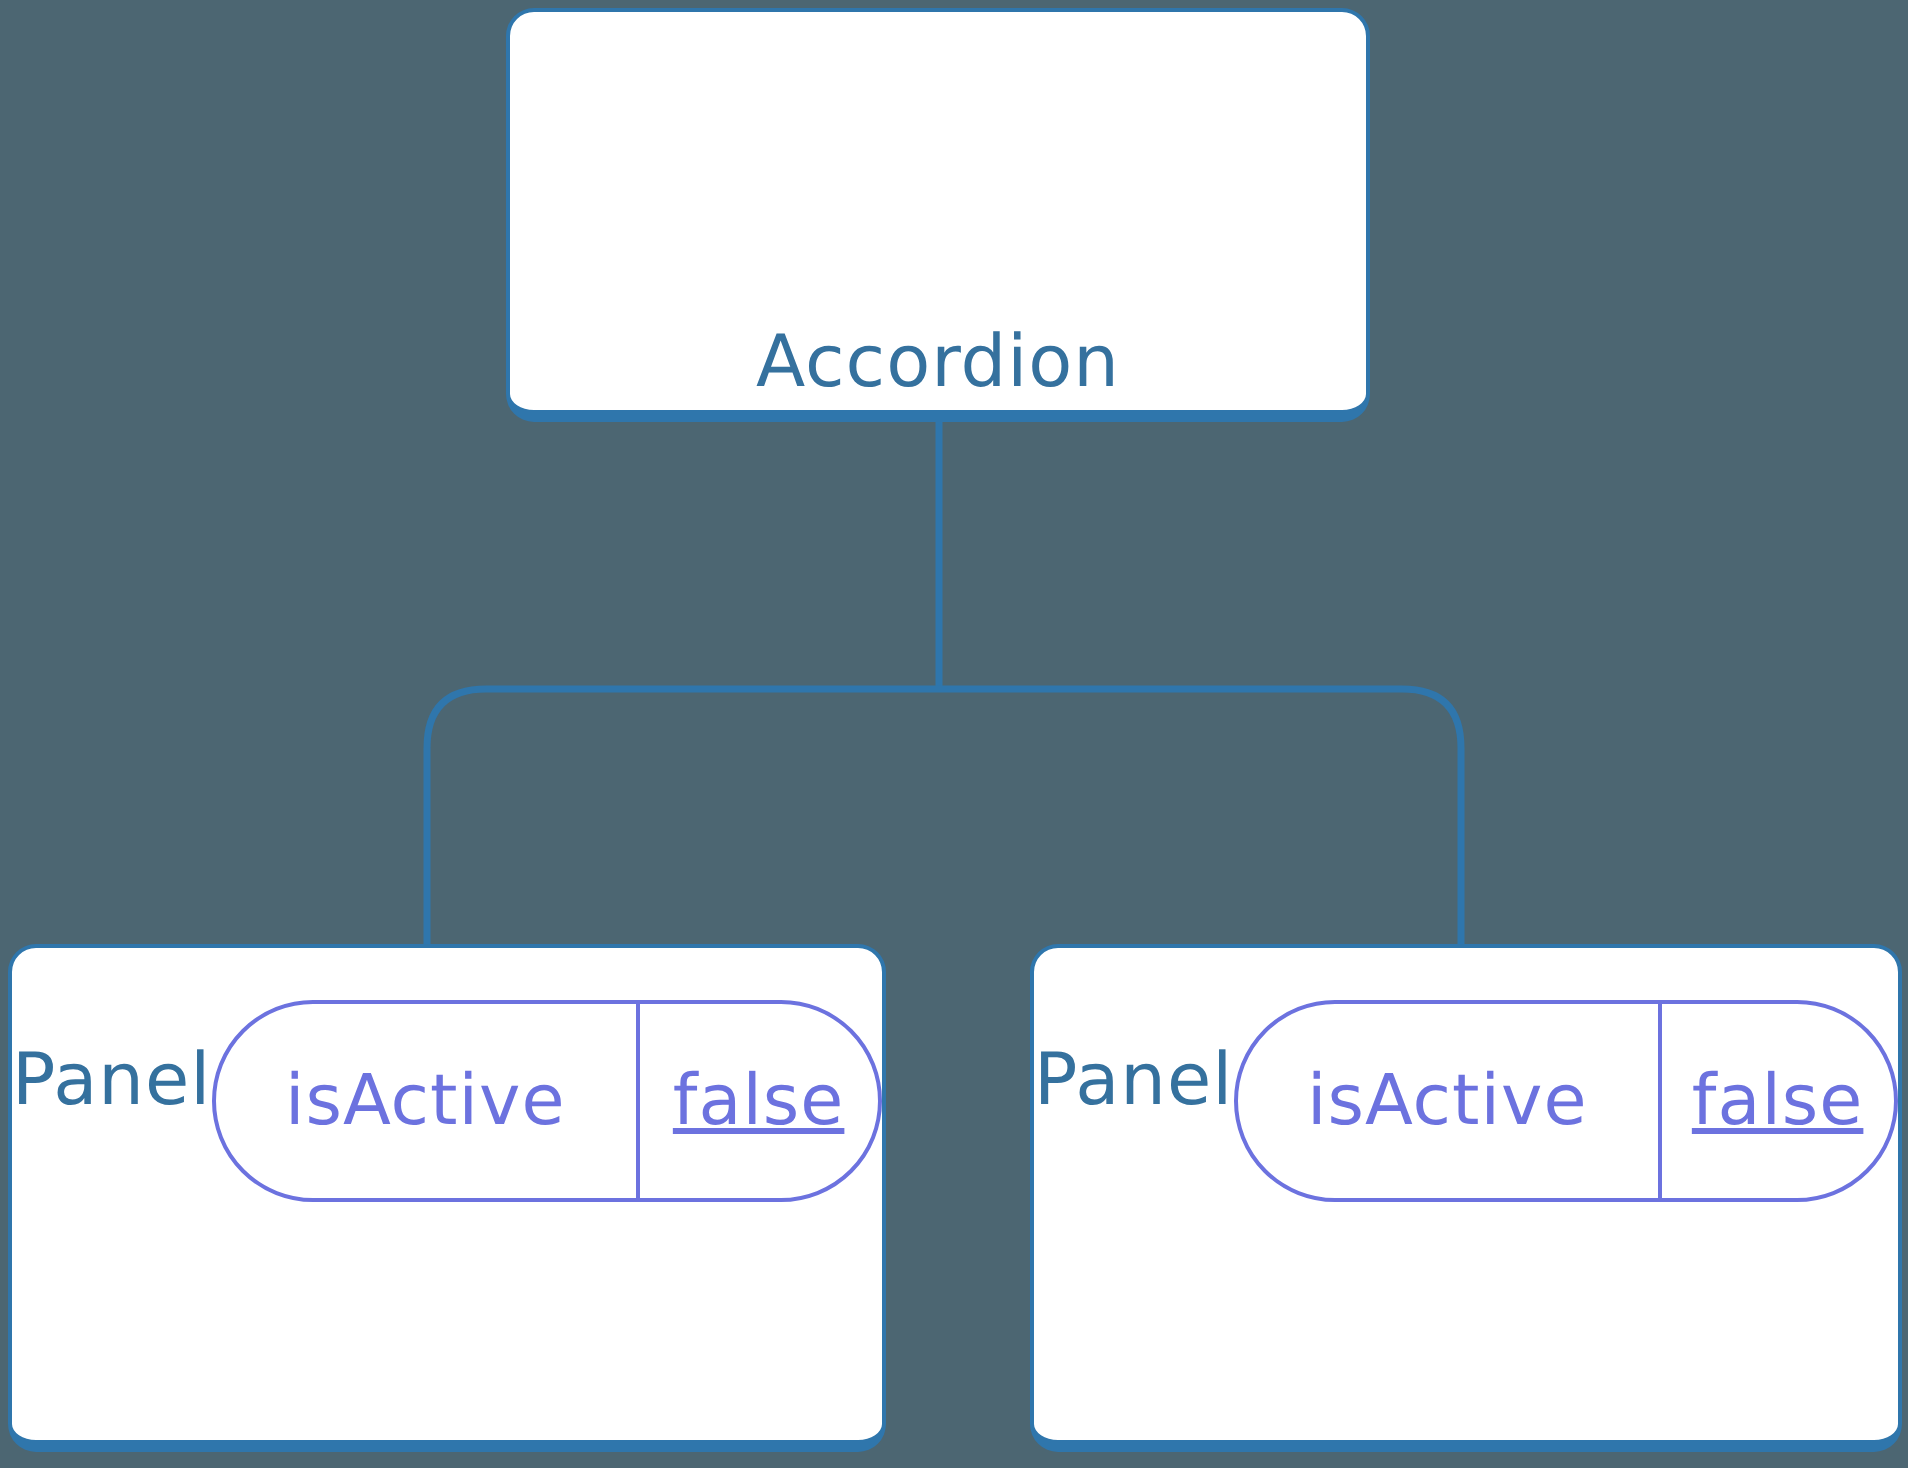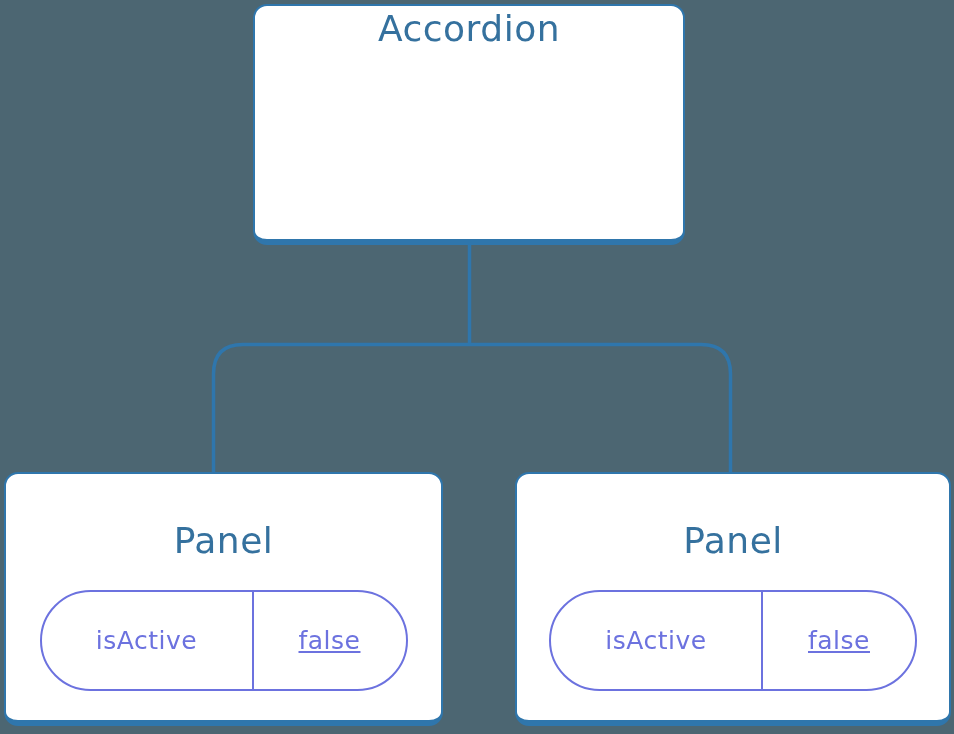--- a/index.html
+++ b/index.html
@@ -28,27 +28,27 @@
   }
   .node-box{
     position:absolute;
     background:var(--box-bg);
     border:2.5px solid var(--line);
     border-bottom-width:6px;
     border-radius:14px;
   }
   .accordion-box{
     left:253px;top:4px;
-    width:432px;height:241px;
-    display:flex;align-items:flex-start;justify-content:center;
+    width:432px;height:207px;
+    display:flex;align-items:flex-end;justify-content:center;
   }
   .panel-box{
     top:472px;
     height:254px;
-    display:flex;flex-direction:column;align-items:center;
+    display:flex;flex-direction:row;align-items:flex-start;
   }
   .panel-left{left:4px;width:439px;}
   .panel-right{left:515px;width:436px;}
   .node-title{
     color:var(--heading);
     font-size:36px;
     font-weight:500;
     letter-spacing:0.5px;
     line-height:46px;
   }
@@ -61,21 +61,21 @@
     border:2px solid var(--pill);
     border-radius:60px;
     background:var(--box-bg);
     display:flex;
     align-items:stretch;
     overflow:hidden;
   }
   .prop-cell{
     display:flex;align-items:center;justify-content:center;
     color:var(--pill);
-    font-size:25px;
+    font-size:35px;
     letter-spacing:0.5px;
   }
   .prop-cell.name{
     width:212px;
     border-right:2px solid var(--pill);
   }
   .prop-cell.value{
     flex:1;
     text-decoration:underline;
   }

